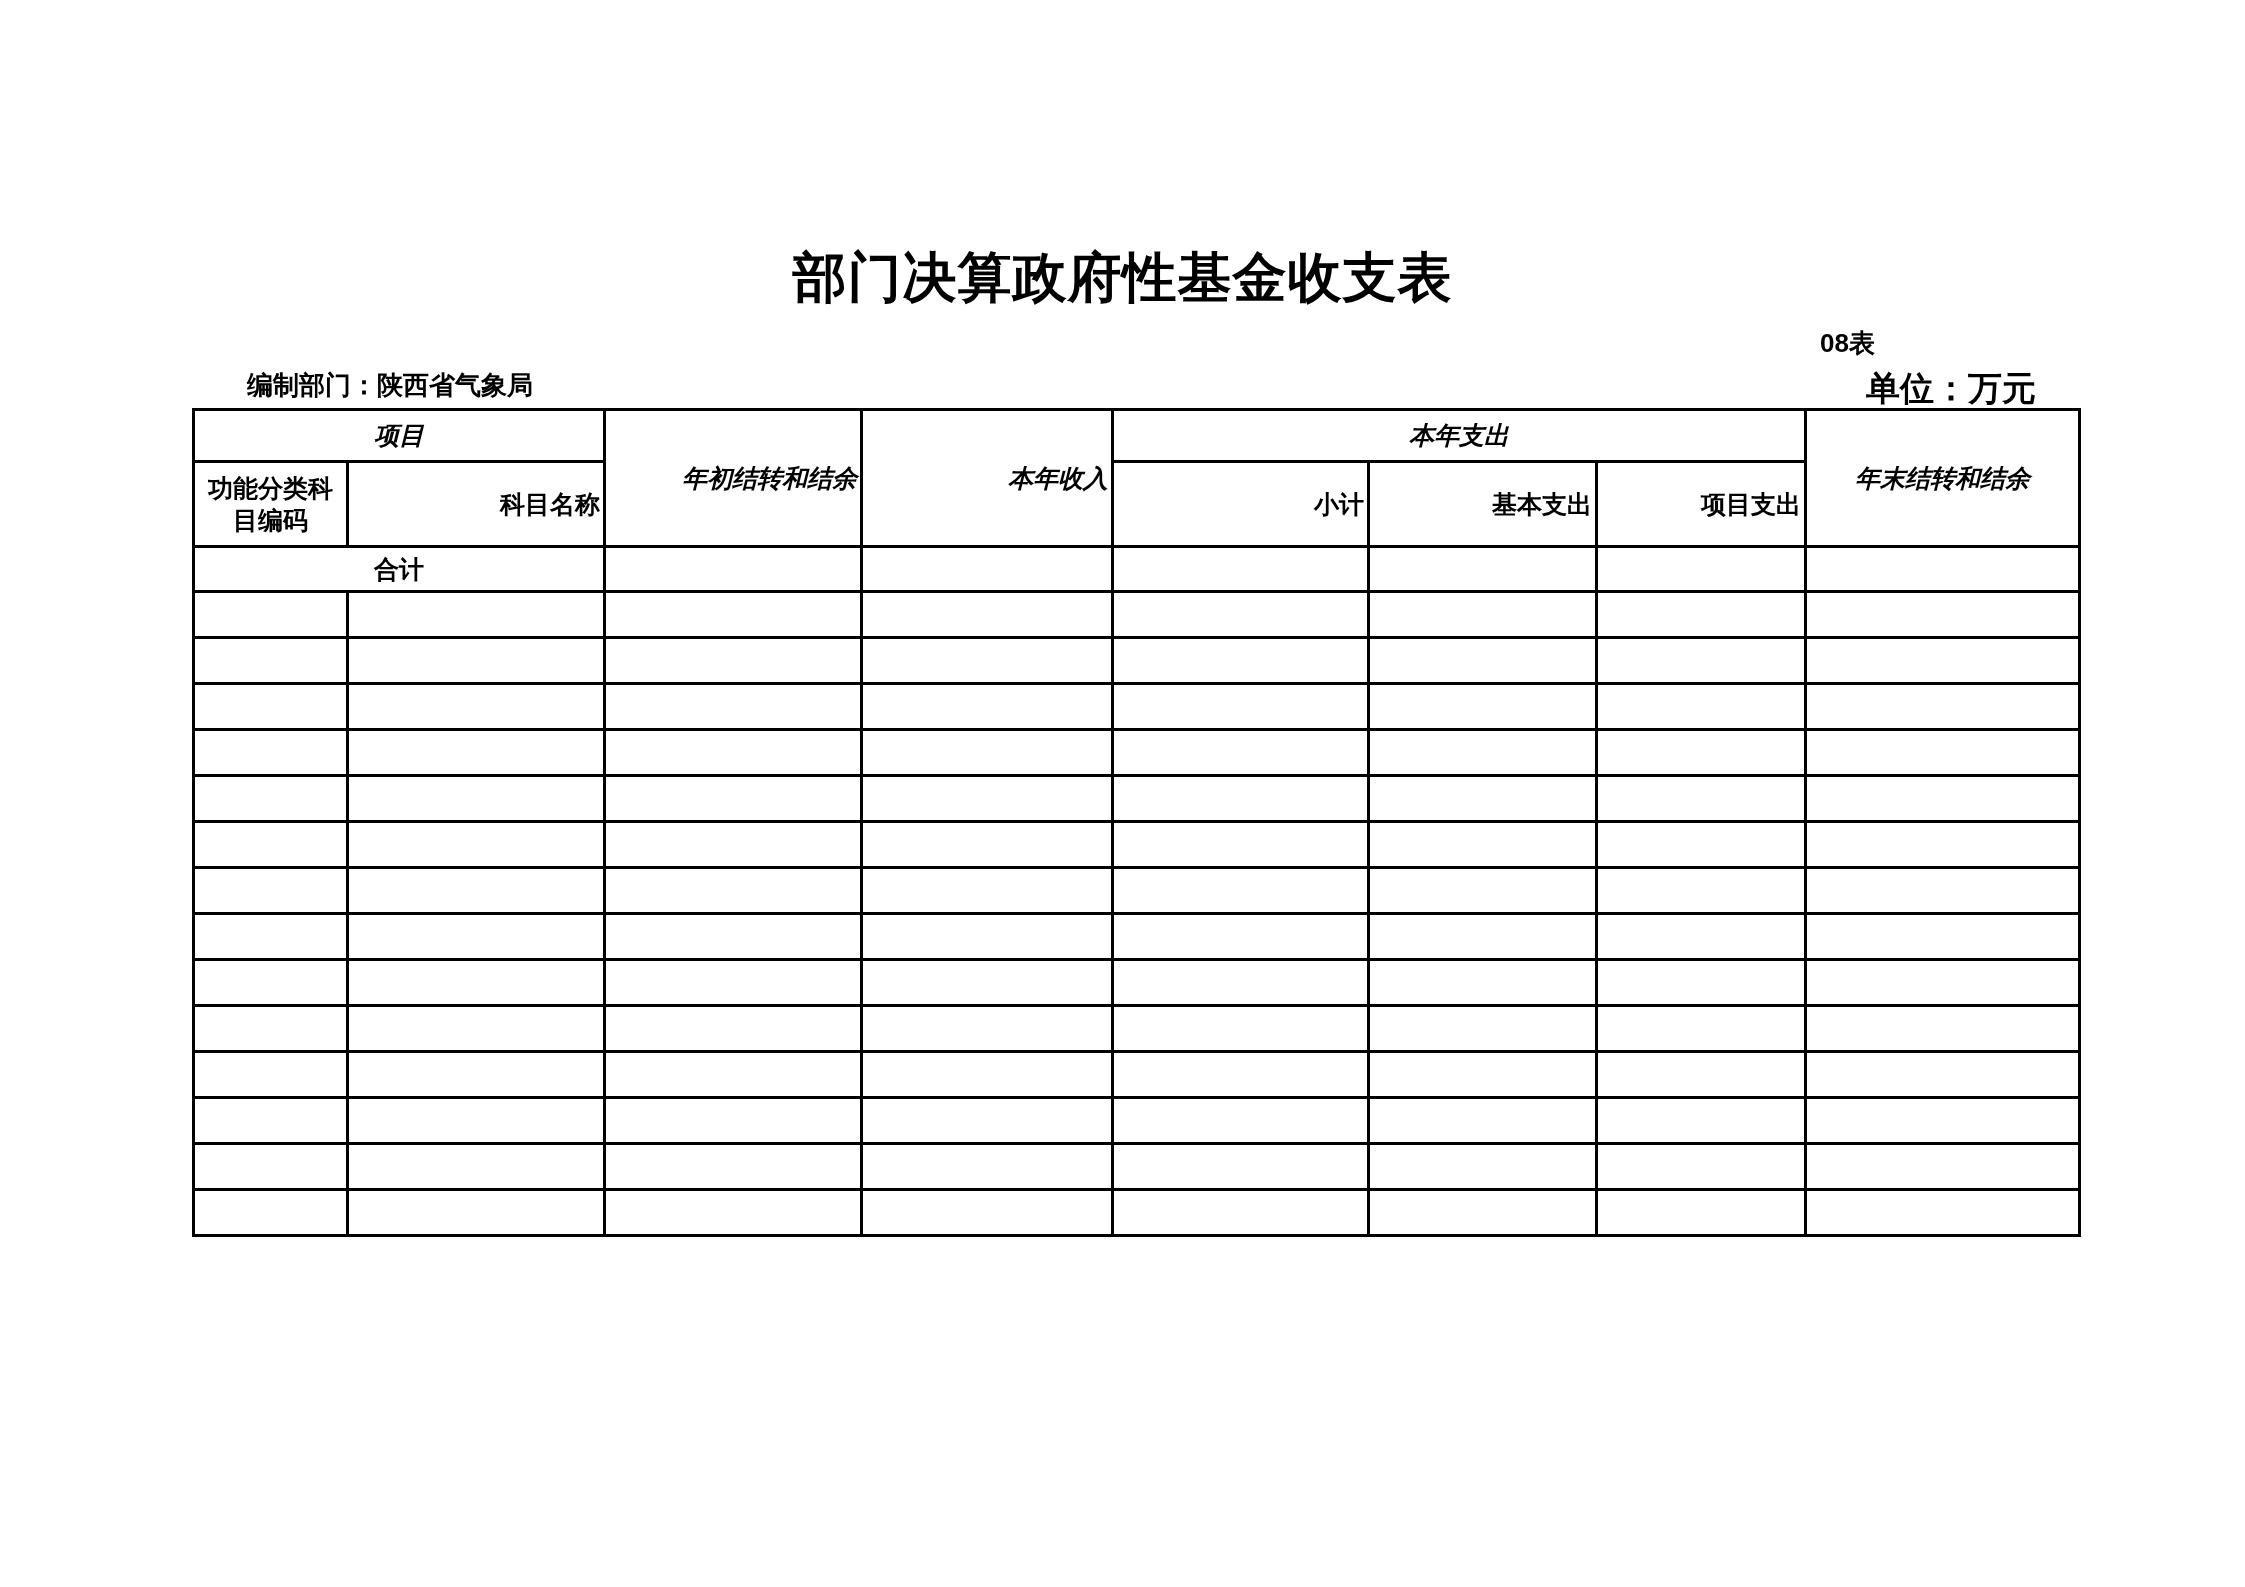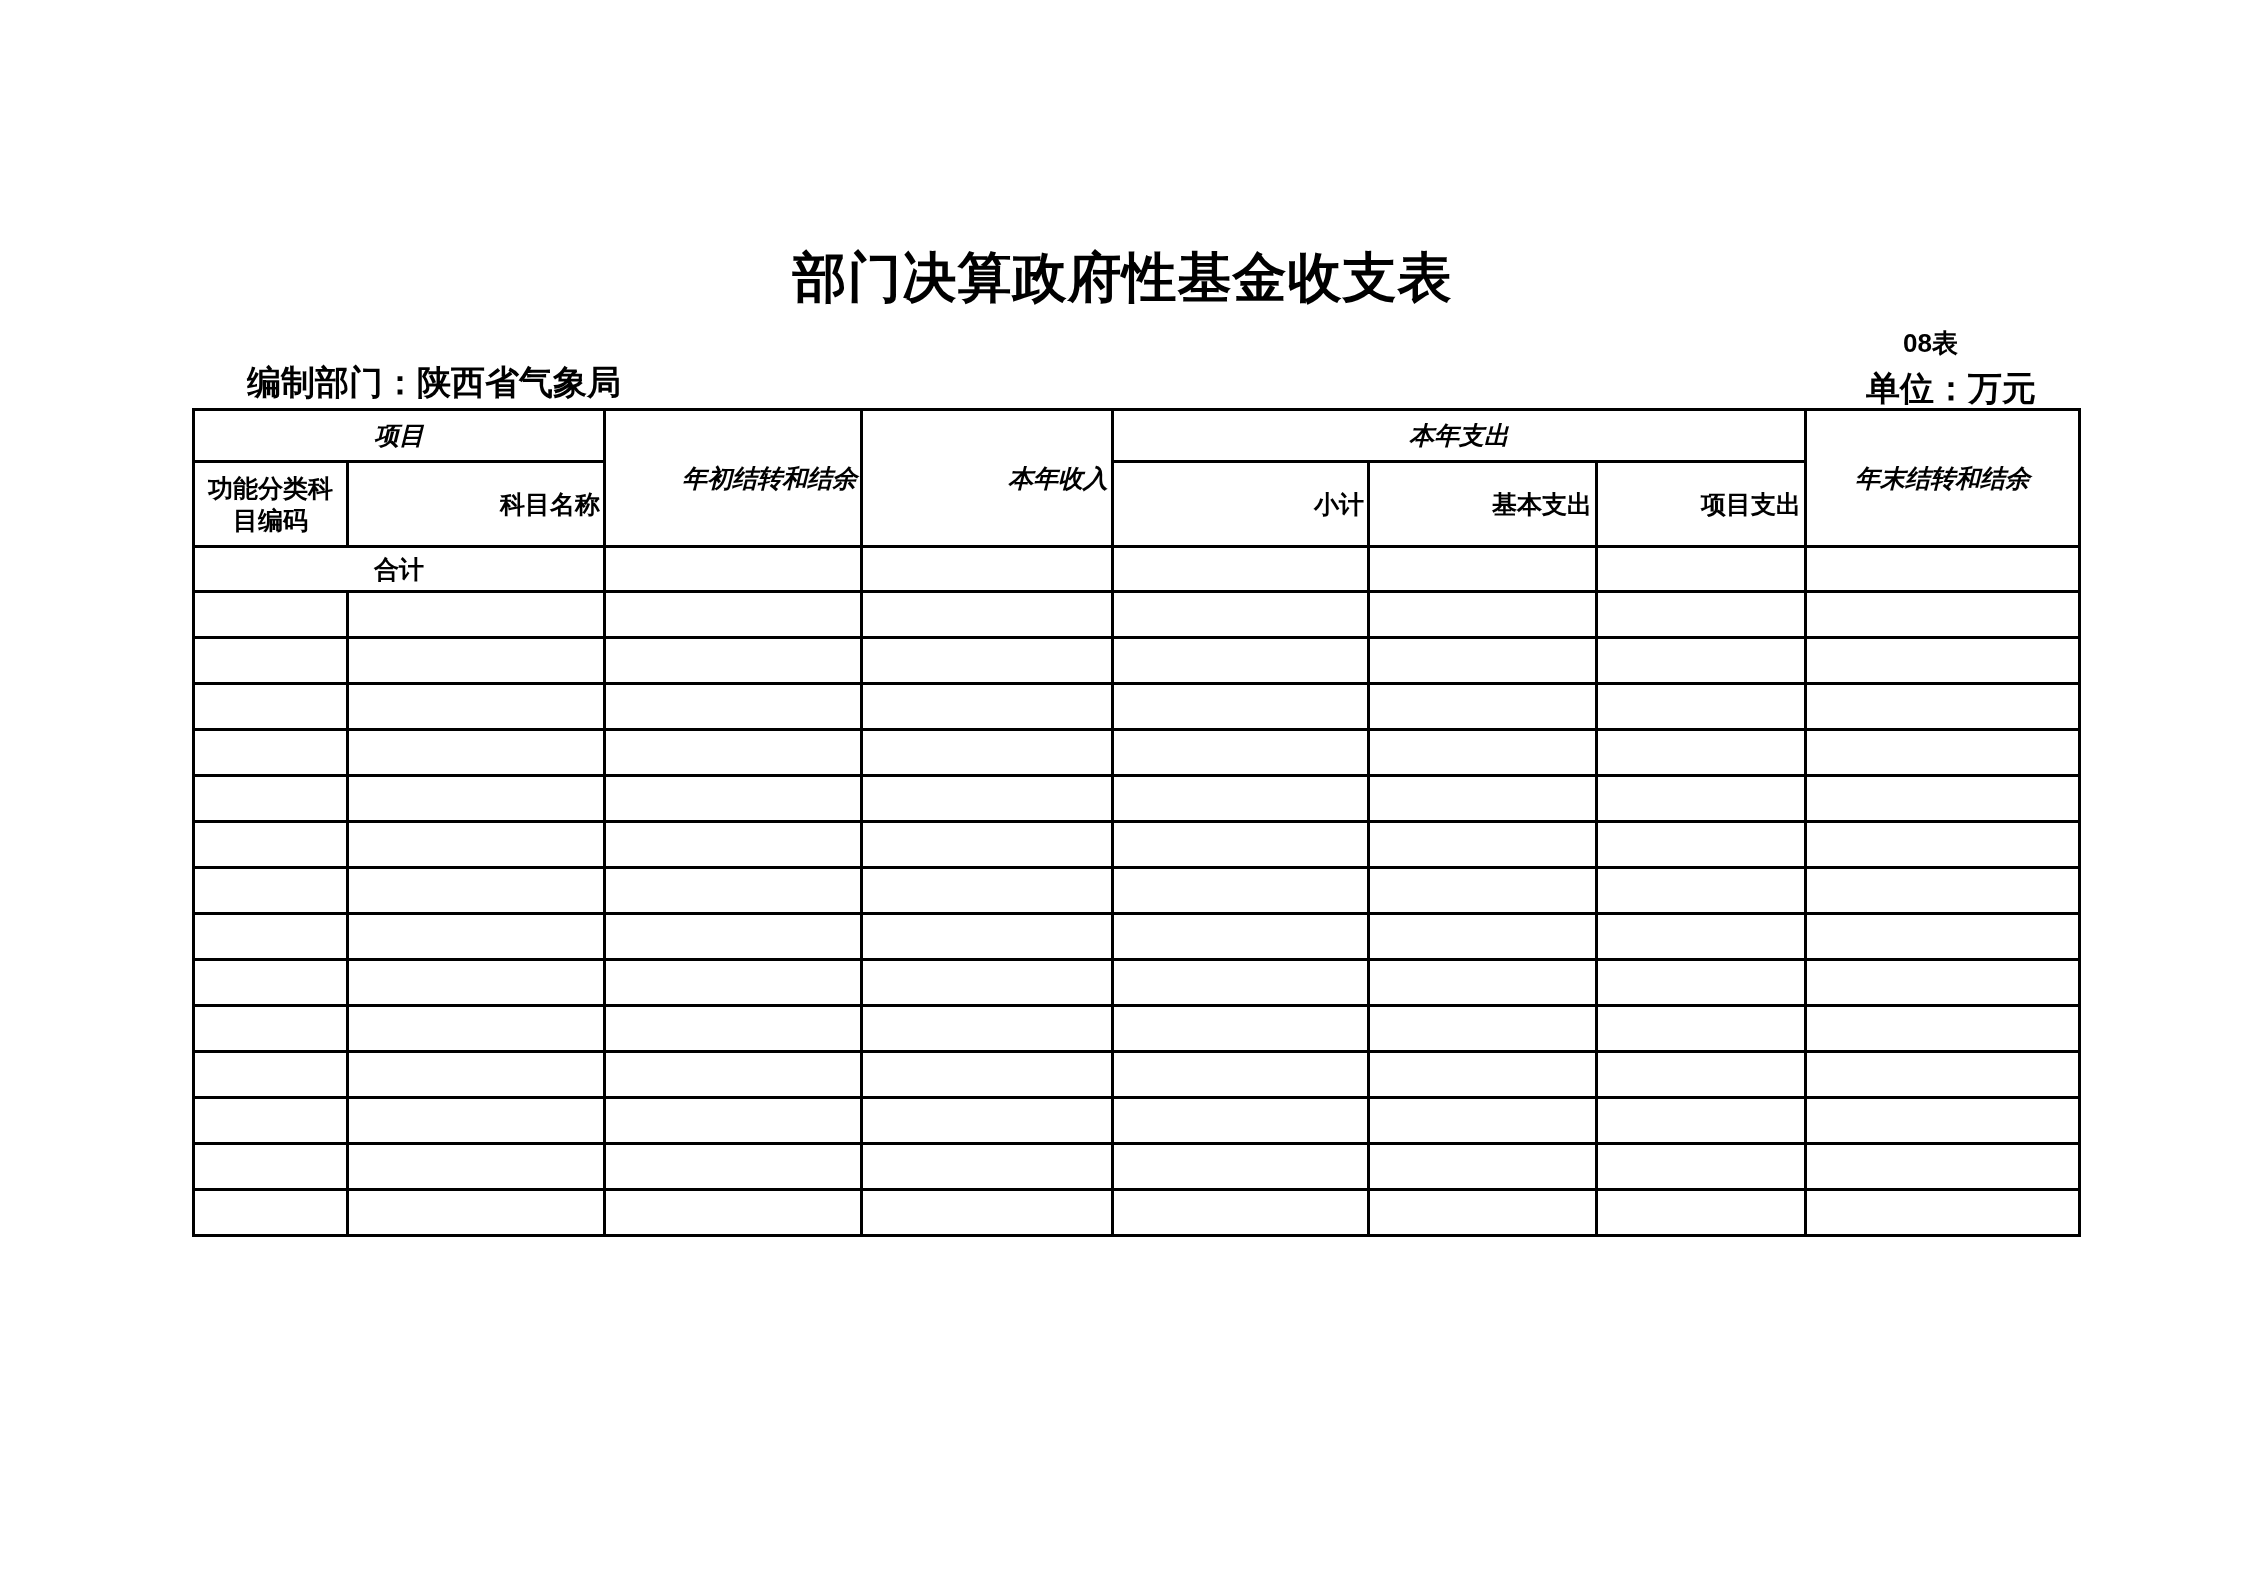--- a/index.html
+++ b/index.html
@@ -19,28 +19,28 @@
     width: 100%;
     margin: 0;
     text-align: center;
     font-size: 54px;
     font-weight: bold;
     line-height: 1.15;
     letter-spacing: 1px;
   }
   .meta-table-no {
     position: absolute;
-    left: 1903px; top: 326px;
+    left: 1820px; top: 326px;
     font-size: 26px;
     font-weight: bold;
   }
   .meta-prepared {
     position: absolute;
-    left: 247px; top: 360px;
-    font-size: 34px;
+    left: 247px; top: 368px;
+    font-size: 26px;
     font-weight: bold;
   }
   .meta-unit {
     position: absolute;
     left: 1866px; top: 366px;
     font-size: 34px;
     font-weight: bold;
   }
   table.fund-table {
     position: absolute;

